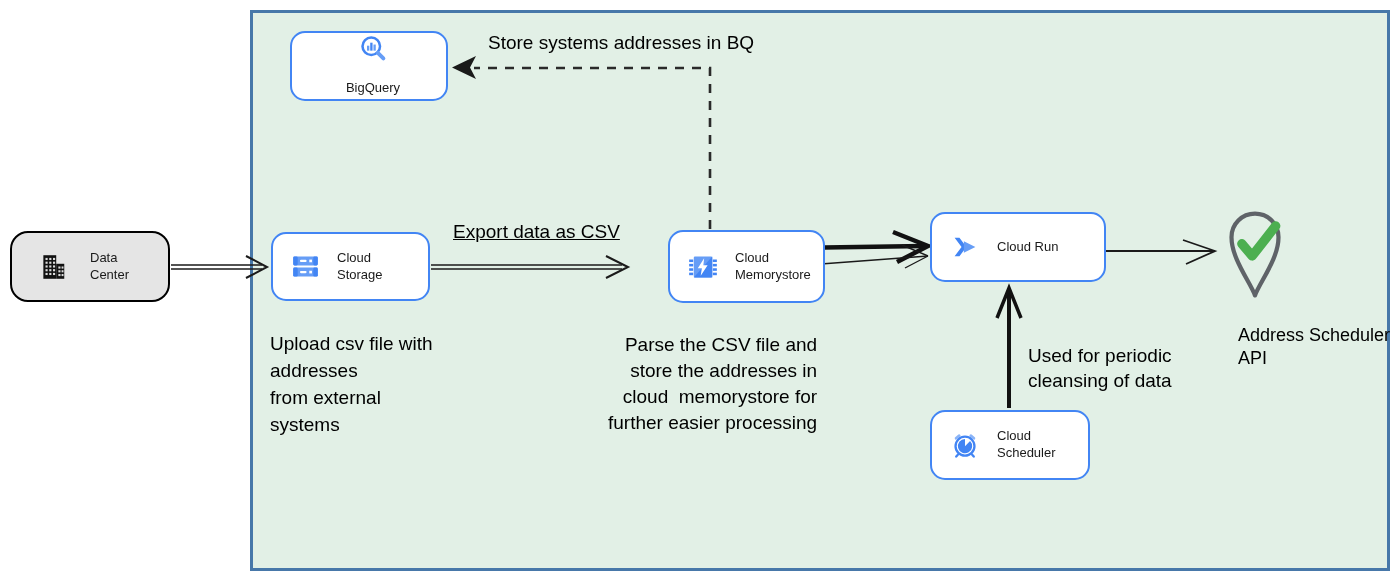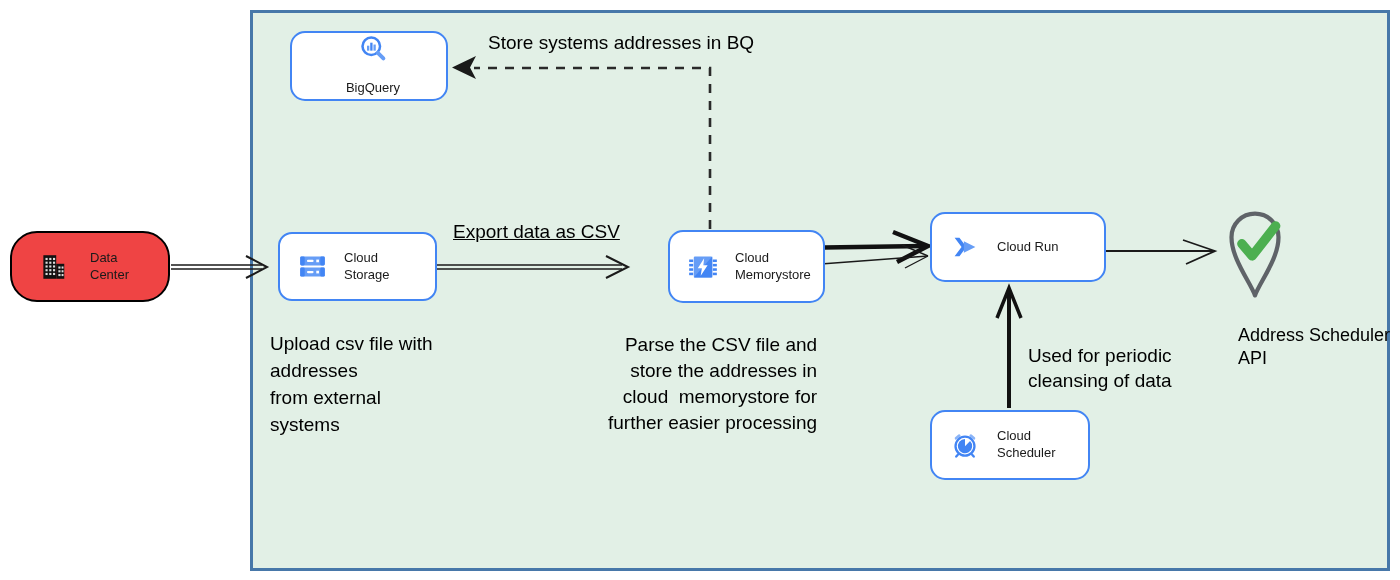--- a/index.html
+++ b/index.html
@@ -14,26 +14,26 @@
   svg.arrows{position:absolute;left:0;top:0;width:1400px;height:580px;z-index:2;}
   .node{
     position:absolute;z-index:3;display:flex;align-items:center;
     background:#ffffff;border:2px solid #4285F4;border-radius:15px;
     box-sizing:border-box;padding:0 10px 0 18px;gap:17px;
   }
   .node .nlabel{
     font-size:13px;color:#1a1a1a;line-height:1.3;white-space:pre-line;
   }
   .node.gray{
-    background:#ef4444;border:2.5px solid #000000;border-radius:27px;gap:22px;padding-left:26px;
+    background:#e5e5e5;border:2.5px solid #000000;border-radius:18px;gap:22px;padding-left:26px;
   }
   .nicon{display:flex;align-items:center;justify-content:center;flex:0 0 auto;}
   .n-datacenter{left:10px;top:231px;width:160px;height:71px;}
   .n-bigquery{left:290px;top:31px;width:158px;height:70px;flex-direction:column;}
-  .n-storage{left:278px;top:232px;width:159px;height:69px;border-radius:14px;}
+  .n-storage{left:271px;top:232px;width:159px;height:69px;}
   .n-memory{left:632px;top:230px;width:157px;height:73px;margin-left:36px;}
   .n-run{left:930px;top:212px;width:176px;height:70px;}
   .n-scheduler{left:930px;top:410px;width:160px;height:70px;}
   .note{
     position:absolute;z-index:3;font-size:19px;line-height:26px;color:#000;
     white-space:pre-wrap;
   }
   .t-storebq{left:488px;top:30px;}
   .t-export{left:453px;top:219px;text-decoration:underline;}
   .t-upload{left:270px;top:330px;line-height:27px;}

